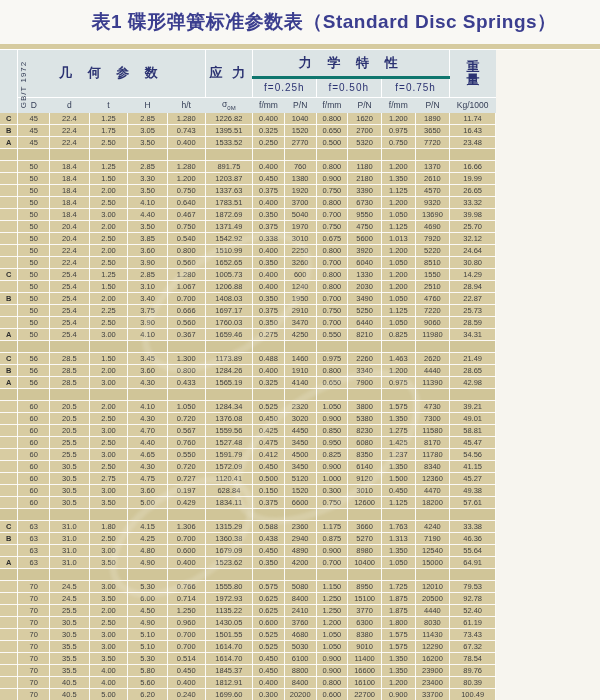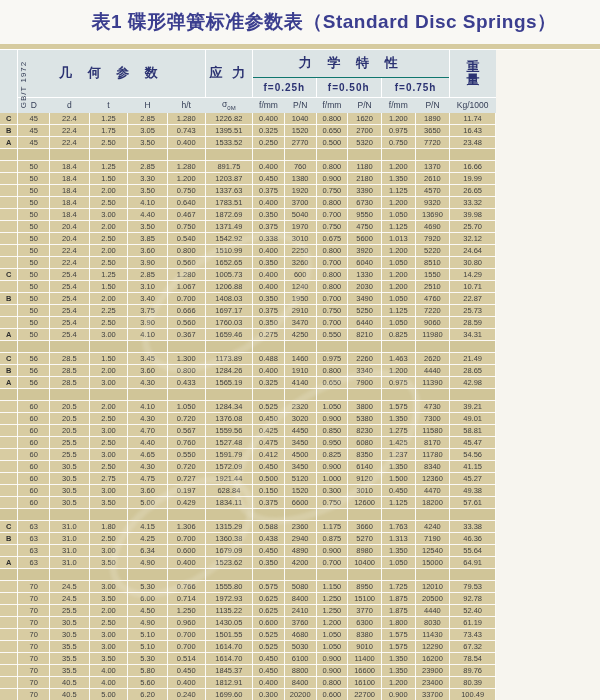--- a/index.html
+++ b/index.html
@@ -36,21 +36,21 @@
   col.c-kg{width:9.2%}
 
   thead th{
     background:#dce4e5;color:#2b3272;font-weight:bold;padding:0;vertical-align:middle;
   }
   tr.h1{height:27px}
   tr.h2{height:20px}
   tr.h3{height:16px}
   th.big{font-size:13px;letter-spacing:6px;}
   th.weight{font-size:13px;line-height:1.05;letter-spacing:0;}
-  th.defl{font-size:10px;font-weight:bold;letter-spacing:1px;border-top:1px solid #0f766e;}
+  th.defl{font-size:10px;font-weight:normal;letter-spacing:1px;border-top:3px solid #0f766e;}
   tr.h3 th{font-size:8.5px;font-weight:normal;color:#333c55;border-top:1px solid #fff;}
   th.sep-l{border-left:1px solid #fff;}
   th.sep-r{border-right:1px solid #fff;}
   th.gbt{border-right:1px solid #fff;}
   .vert{
     display:inline-block;transform:rotate(-90deg);white-space:nowrap;
     font-size:8px;font-weight:normal;color:#333c55;letter-spacing:1px;
   }
   th.sigma sub{font-size:6px;}
 
@@ -371,21 +371,21 @@
           <td>1.50</td>
           <td>3.10</td>
           <td>1.067</td>
           <td>1206.88</td>
           <td>0.400</td>
           <td>1240</td>
           <td>0.800</td>
           <td>2030</td>
           <td>1.200</td>
           <td>2510</td>
-          <td>10.71</td>
+          <td>28.94</td>
         </tr>
         <tr class="">
           <td class="lbl">B</td>
           <td>50</td>
           <td>25.4</td>
           <td>2.00</td>
           <td>3.40</td>
           <td>0.700</td>
           <td>1408.03</td>
           <td>0.350</td>
@@ -620,21 +620,21 @@
           <td>8340</td>
           <td>41.15</td>
         </tr>
         <tr class="">
           <td class="lbl"></td>
           <td>60</td>
           <td>30.5</td>
           <td>2.75</td>
           <td>4.75</td>
           <td>0.727</td>
-          <td>1921.44</td>
+          <td>1120.41</td>
           <td>0.500</td>
           <td>5120</td>
           <td>1.000</td>
           <td>9120</td>
           <td>1.500</td>
           <td>12360</td>
           <td>45.27</td>
         </tr>
         <tr class="">
           <td class="lbl"></td>
@@ -714,21 +714,21 @@
           <td>5270</td>
           <td>1.313</td>
           <td>7190</td>
           <td>46.36</td>
         </tr>
         <tr class="">
           <td class="lbl"></td>
           <td>63</td>
           <td>31.0</td>
           <td>3.00</td>
-          <td>6.34</td>
+          <td>4.80</td>
           <td>0.600</td>
           <td>1679.09</td>
           <td>0.450</td>
           <td>4890</td>
           <td>0.900</td>
           <td>8980</td>
           <td>1.350</td>
           <td>12540</td>
           <td>55.64</td>
         </tr>

